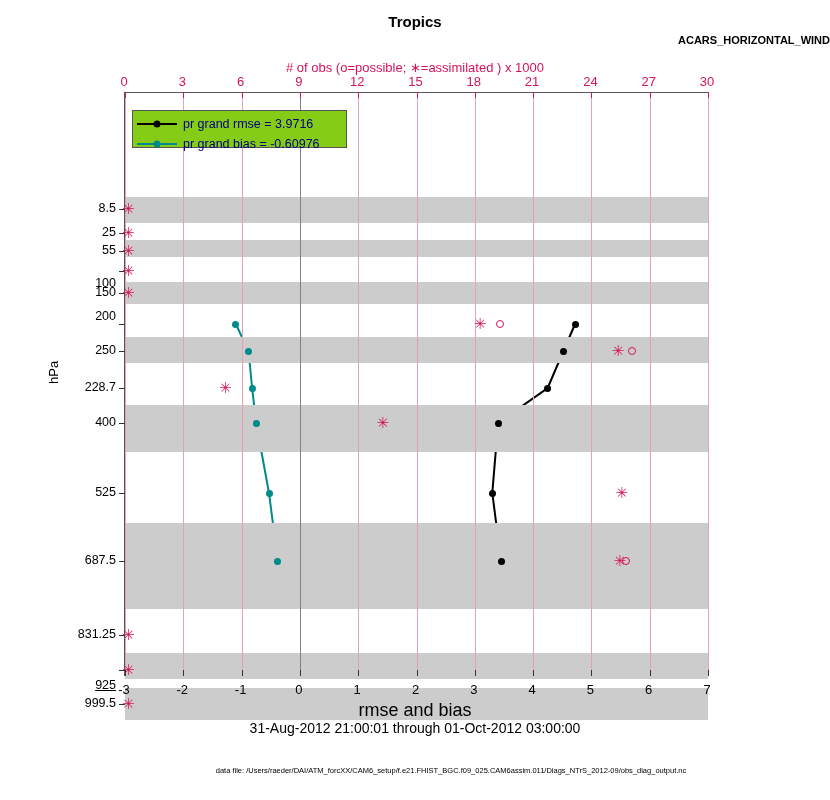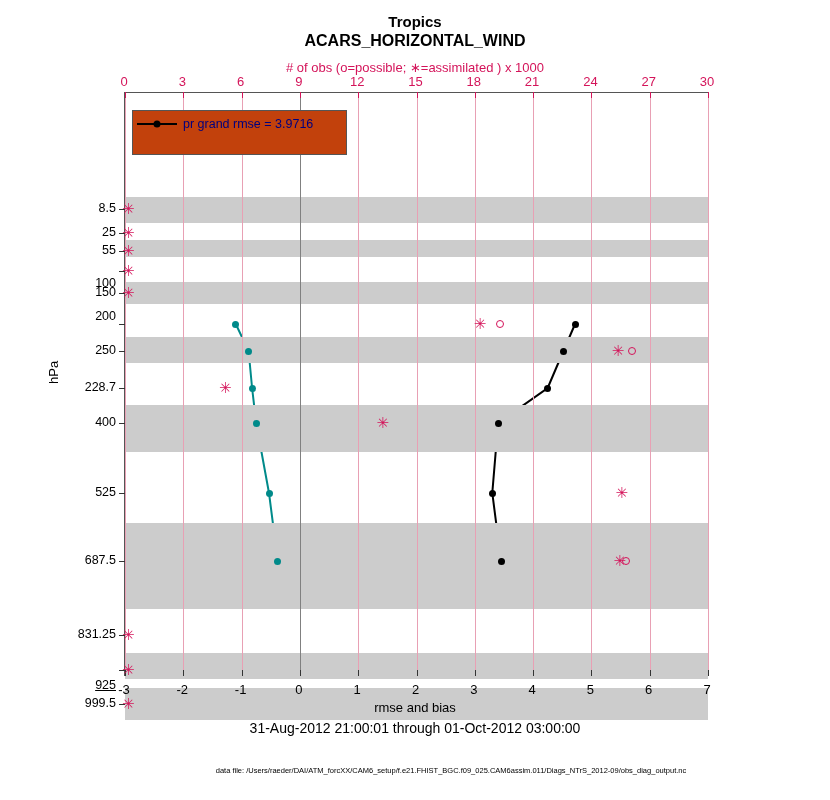--- a/index.html
+++ b/index.html
@@ -25,23 +25,24 @@
     left: 0;
     width: 830px;
     text-align: center;
   }
   .title-main {
     font-size: 15px;
     font-weight: bold;
     line-height: 19px;
   }
   .title-sub {
-    font-size: 16px;
+    font-size: 11px;
     font-weight: bold;
     line-height: 19px;
+    text-align: right;
   }
   .top-axis-label {
     position: absolute;
     top: 60px;
     left: 0;
     width: 830px;
     text-align: center;
     font-size: 13px;
     color: #d4145a;
   }
@@ -127,21 +128,21 @@
     transform: rotate(-90deg);
     transform-origin: left top;
     white-space: nowrap;
   }
   .xaxis-title {
     position: absolute;
     top: 700px;
     left: 0;
     width: 830px;
     text-align: center;
-    font-size: 13px;
+    font-size: 18px;
   }
   .date-range {
     position: absolute;
     top: 720px;
     left: 0;
     width: 830px;
     text-align: center;
     font-size: 14px;
   }
   .datafile {
@@ -152,23 +153,23 @@
     text-align: center;
     font-size: 7.5px;
     padding-left: 36px;
   }
   
   #legend {
     position: absolute;
     left: 132px;
     top: 110px;
     width: 215px;
-    height: 45px;
+    height: 38px;
     border: 1px solid #555;
-    background: #c2410c;
+    background: #84cc16;
     box-sizing: border-box;
   }
   .legend-row {
     position: absolute;
     left: 4px;
     height: 18px;
     display: flex;
     align-items: center;
   }
   .legend-line {
@@ -337,20 +338,26 @@
   <div class="date-range">31-Aug-2012 21:00:01 through 01-Oct-2012 03:00:00</div>
   <div class="datafile">data file: /Users/raeder/DAI/ATM_forcXX/CAM6_setup/f.e21.FHIST_BGC.f09_025.CAM6assim.011/Diags_NTrS_2012-09/obs_diag_output.nc</div>
 
   <div id="legend">
     <div class="legend-row" style="top:4px">
       <span class="legend-line" style="background:#000000">
         <span class="dot" style="background:#000000"></span>
       </span>
       <span class="legend-text">pr grand rmse = 3.9716</span>
     </div>
+    <div class="legend-row" style="top:24px">
+      <span class="legend-line" style="background:#008a8a">
+        <span class="dot" style="background:#008a8a"></span>
+      </span>
+      <span class="legend-text">pr grand bias = -0.60976</span>
+    </div>
   </div>
 
 <div class="xlab-bottom" style="left: 124px;">-3</div>
     <div class="xlab-bottom" style="left: 182.3px;">-2</div>
     <div class="xlab-bottom" style="left: 240.6px;">-1</div>
     <div class="xlab-bottom" style="left: 298.9px;">0</div>
     <div class="xlab-bottom" style="left: 357.2px;">1</div>
     <div class="xlab-bottom" style="left: 415.5px;">2</div>
     <div class="xlab-bottom" style="left: 473.8px;">3</div>
     <div class="xlab-bottom" style="left: 532.1px;">4</div>

